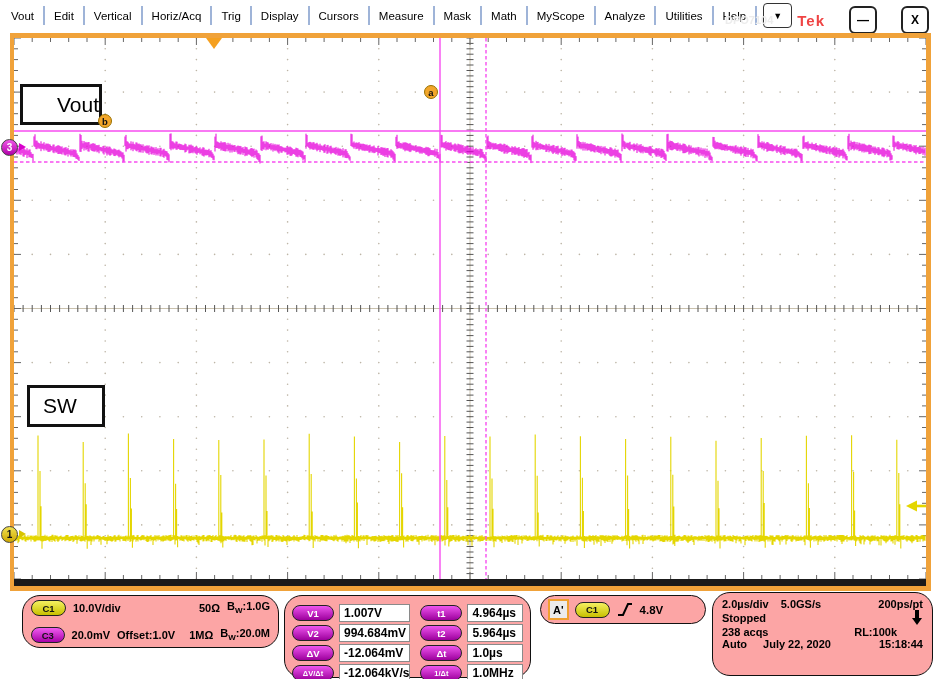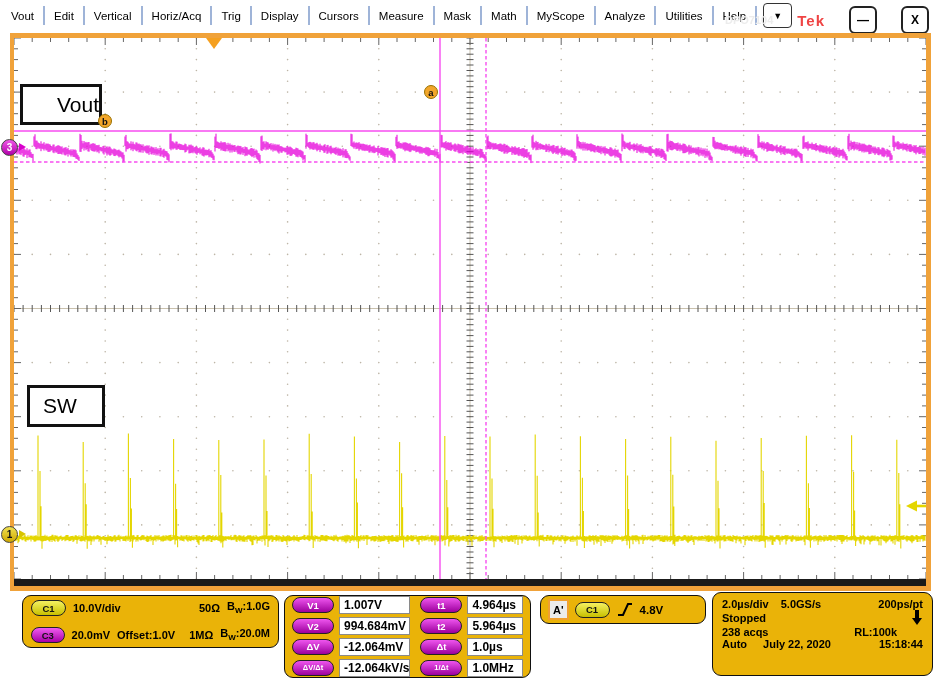--- a/index.html
+++ b/index.html
@@ -32,33 +32,33 @@
   .ch-badge{position:absolute;width:17px;height:17px;border-radius:50%;display:flex;align-items:center;
             justify-content:center;font-size:10px;font-weight:bold;box-sizing:border-box;border:1px solid #444;}
   #ch3-badge{left:-9px;top:106px;background:linear-gradient(#f058e8,#b000a8);color:#fff;}
   #ch1-badge{left:-9px;top:493px;background:linear-gradient(#f0e050,#cfa800);color:#111;}
   .ch-arrow{position:absolute;width:0;height:0;border-top:4px solid transparent;border-bottom:4px solid transparent;}
   #ch3-arrow{left:9px;top:110px;border-left:7px solid #d800cc;}
   #ch1-arrow{left:9px;top:497px;border-left:7px solid #d8c400;}
   #trig-pos{position:absolute;left:196px;top:5px;width:0;height:0;
             border-left:8px solid transparent;border-right:8px solid transparent;border-top:11px solid #f5a020;}
   
-  .panel{position:absolute;background:#eab308;border:1.6px solid #111;border-radius:9px;box-sizing:border-box;}
+  .panel{position:absolute;background:#fca5a5;border:1.6px solid #111;border-radius:18px;box-sizing:border-box;}
   #panel-ch{left:22px;top:595px;width:257px;height:53px;padding:4px 8px;display:flex;
             flex-direction:column;justify-content:space-between;}
   .ch-row{display:flex;align-items:center;gap:7px;font-size:11px;font-weight:bold;}
   .spacer{flex:1;}
   .badge{display:inline-flex;align-items:center;justify-content:center;border:1px solid #222;
          border-radius:9px;font-weight:bold;box-sizing:border-box;}
   .badge.yellow{width:35px;height:16px;background:linear-gradient(#f4f060,#c8c000);color:#111;font-size:9.5px;}
   .badge.mag{width:35px;height:16px;background:linear-gradient(#f05cf0,#a800a8);color:#111;font-size:9.5px;}
   .badge.meas{width:42px;height:16px;background:linear-gradient(#ee55ee,#9c009c);color:#fff;font-size:9.5px;}
   .badge.meas.small{font-size:7.5px;}
   sub.bw{font-size:8px;}
-  #panel-cursor{left:284px;top:595px;width:247px;height:83px;padding:0 7px;
+  #panel-cursor{left:284px;top:595px;width:247px;height:83px;padding:8px 7px;
                 display:grid;grid-template-columns:1fr 1fr;column-gap:10px;row-gap:2px;}
   .meas-row{display:flex;align-items:center;gap:5px;}
   .meas-value{flex:1;height:16px;border:1px solid #8a8a8a;background:#fff;font-size:12px;font-weight:bold;
               display:flex;align-items:center;padding-left:4px;}
   #panel-trig{left:540px;top:595px;width:166px;height:29px;display:flex;align-items:center;gap:6px;padding:0 7px;}
   #trig-aux{border:2px solid #f0a030;background:#ececec;font-size:11px;font-weight:bold;padding:0 3px;height:17px;
             display:flex;align-items:center;}
   #trig-level{font-size:11.5px;font-weight:bold;}
   #panel-acq{left:712px;top:592px;width:221px;height:84px;padding:5px 9px;display:flex;
              flex-direction:column;font-size:11px;font-weight:bold;}

